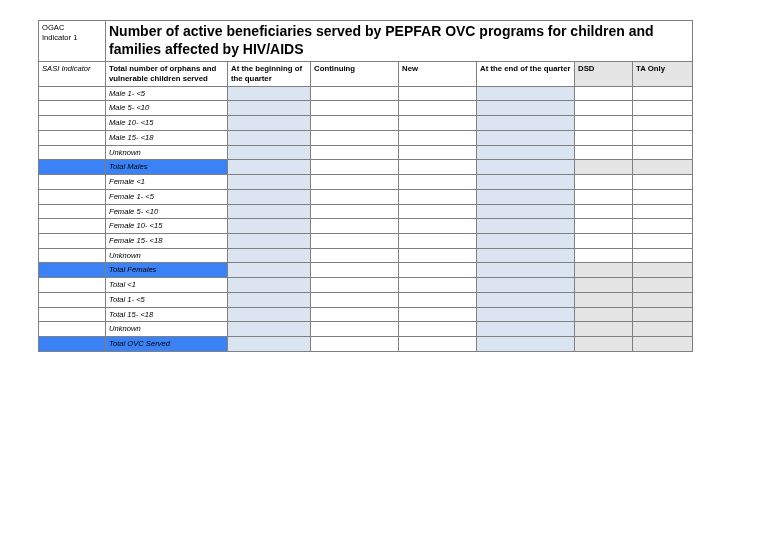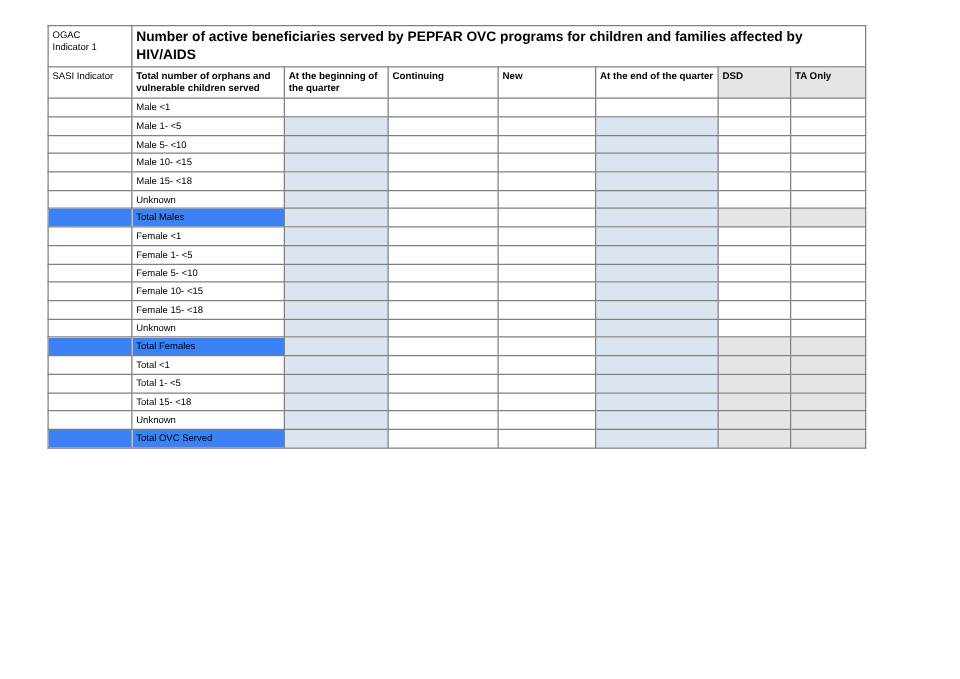--- a/index.html
+++ b/index.html
@@ -41,30 +41,31 @@
   col.c1 { width: 122px; }
   col.c2 { width: 83px; }
   col.c3 { width: 88px; }
   col.c4 { width: 78px; }
   col.c5 { width: 98px; }
   col.c6 { width: 58px; }
   col.c7 { width: 60px; }
 
   .hdr-title {
     font-weight: bold;
-    font-size: 11px;
+    font-size: 14px;
     padding-top: 3px;
   }
   .hdr-cell {
     font-weight: bold;
     font-size: 7.8px;
     padding-top: 3px;
   }
   .label-cell {
     font-size: 7.6px;
+    font-style: italic;
   }
   .row-tall td { height: 13px; }
   .hdr-row td { height: 38px; }
   .idrow td { height: 25px; margin-left: 14px; }
 
   .blue { background: #dbe5f1; }
   .olive { background: #e5e5e5; }
   .gray { background: #3b82f6; }
   .white { background: #ffffff; }
 </style>
@@ -99,30 +100,20 @@
         <td class="white hdr-cell">At the beginning of the quarter</td>
         <td class="white hdr-cell">Continuing</td>
         <td class="white hdr-cell">New</td>
         <td class="white hdr-cell">At the end of the quarter</td>
         <td class="olive hdr-cell">DSD</td>
         <td class="olive hdr-cell">TA Only</td>
       </tr>
 
       <tr class="row-tall">
         <td class="white"></td>
-        <td class="white label-cell">Male &lt;1</td>
-        <td class="white"></td>
-        <td class="white"></td>
-        <td class="white"></td>
-        <td class="white"></td>
-        <td class="white"></td>
-        <td class="white"></td>
-      </tr>
-      <tr class="row-tall">
-        <td class="white"></td>
         <td class="white label-cell">Male 1- &lt;5</td>
         <td class="blue"></td>
         <td class="white"></td>
         <td class="white"></td>
         <td class="blue"></td>
         <td class="white"></td>
         <td class="white"></td>
       </tr>
       <tr class="row-tall">
         <td class="white"></td>

